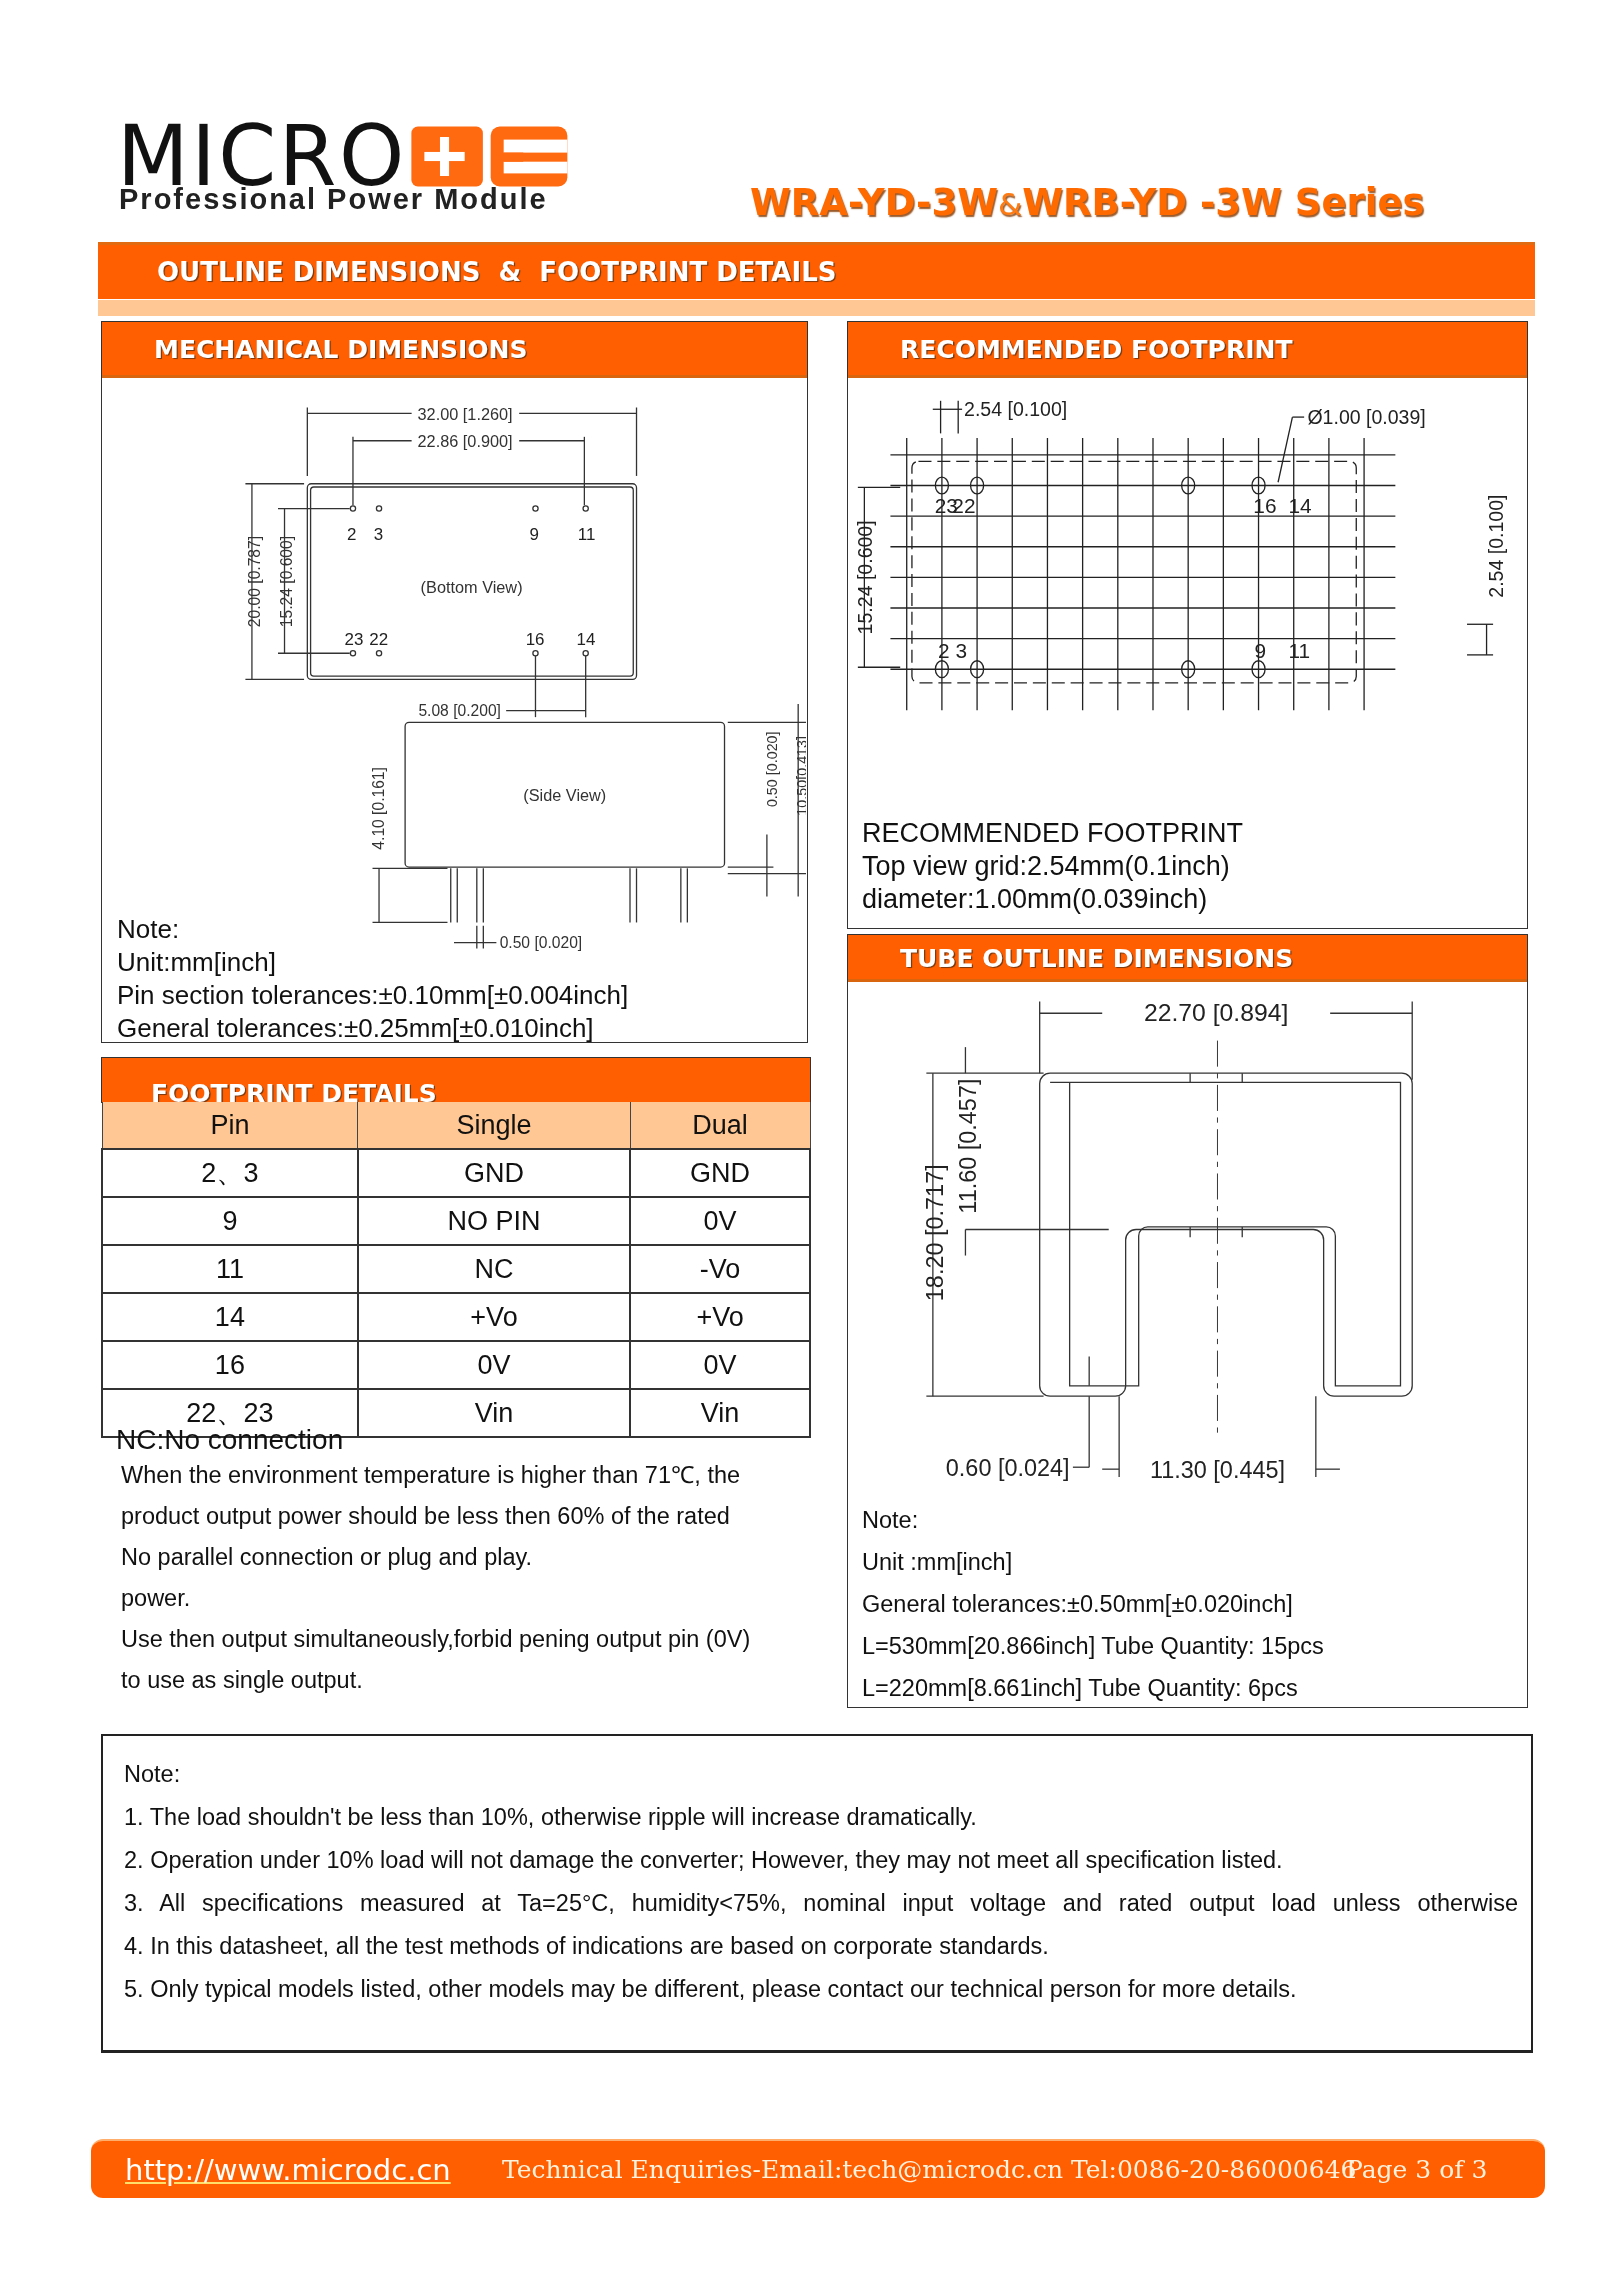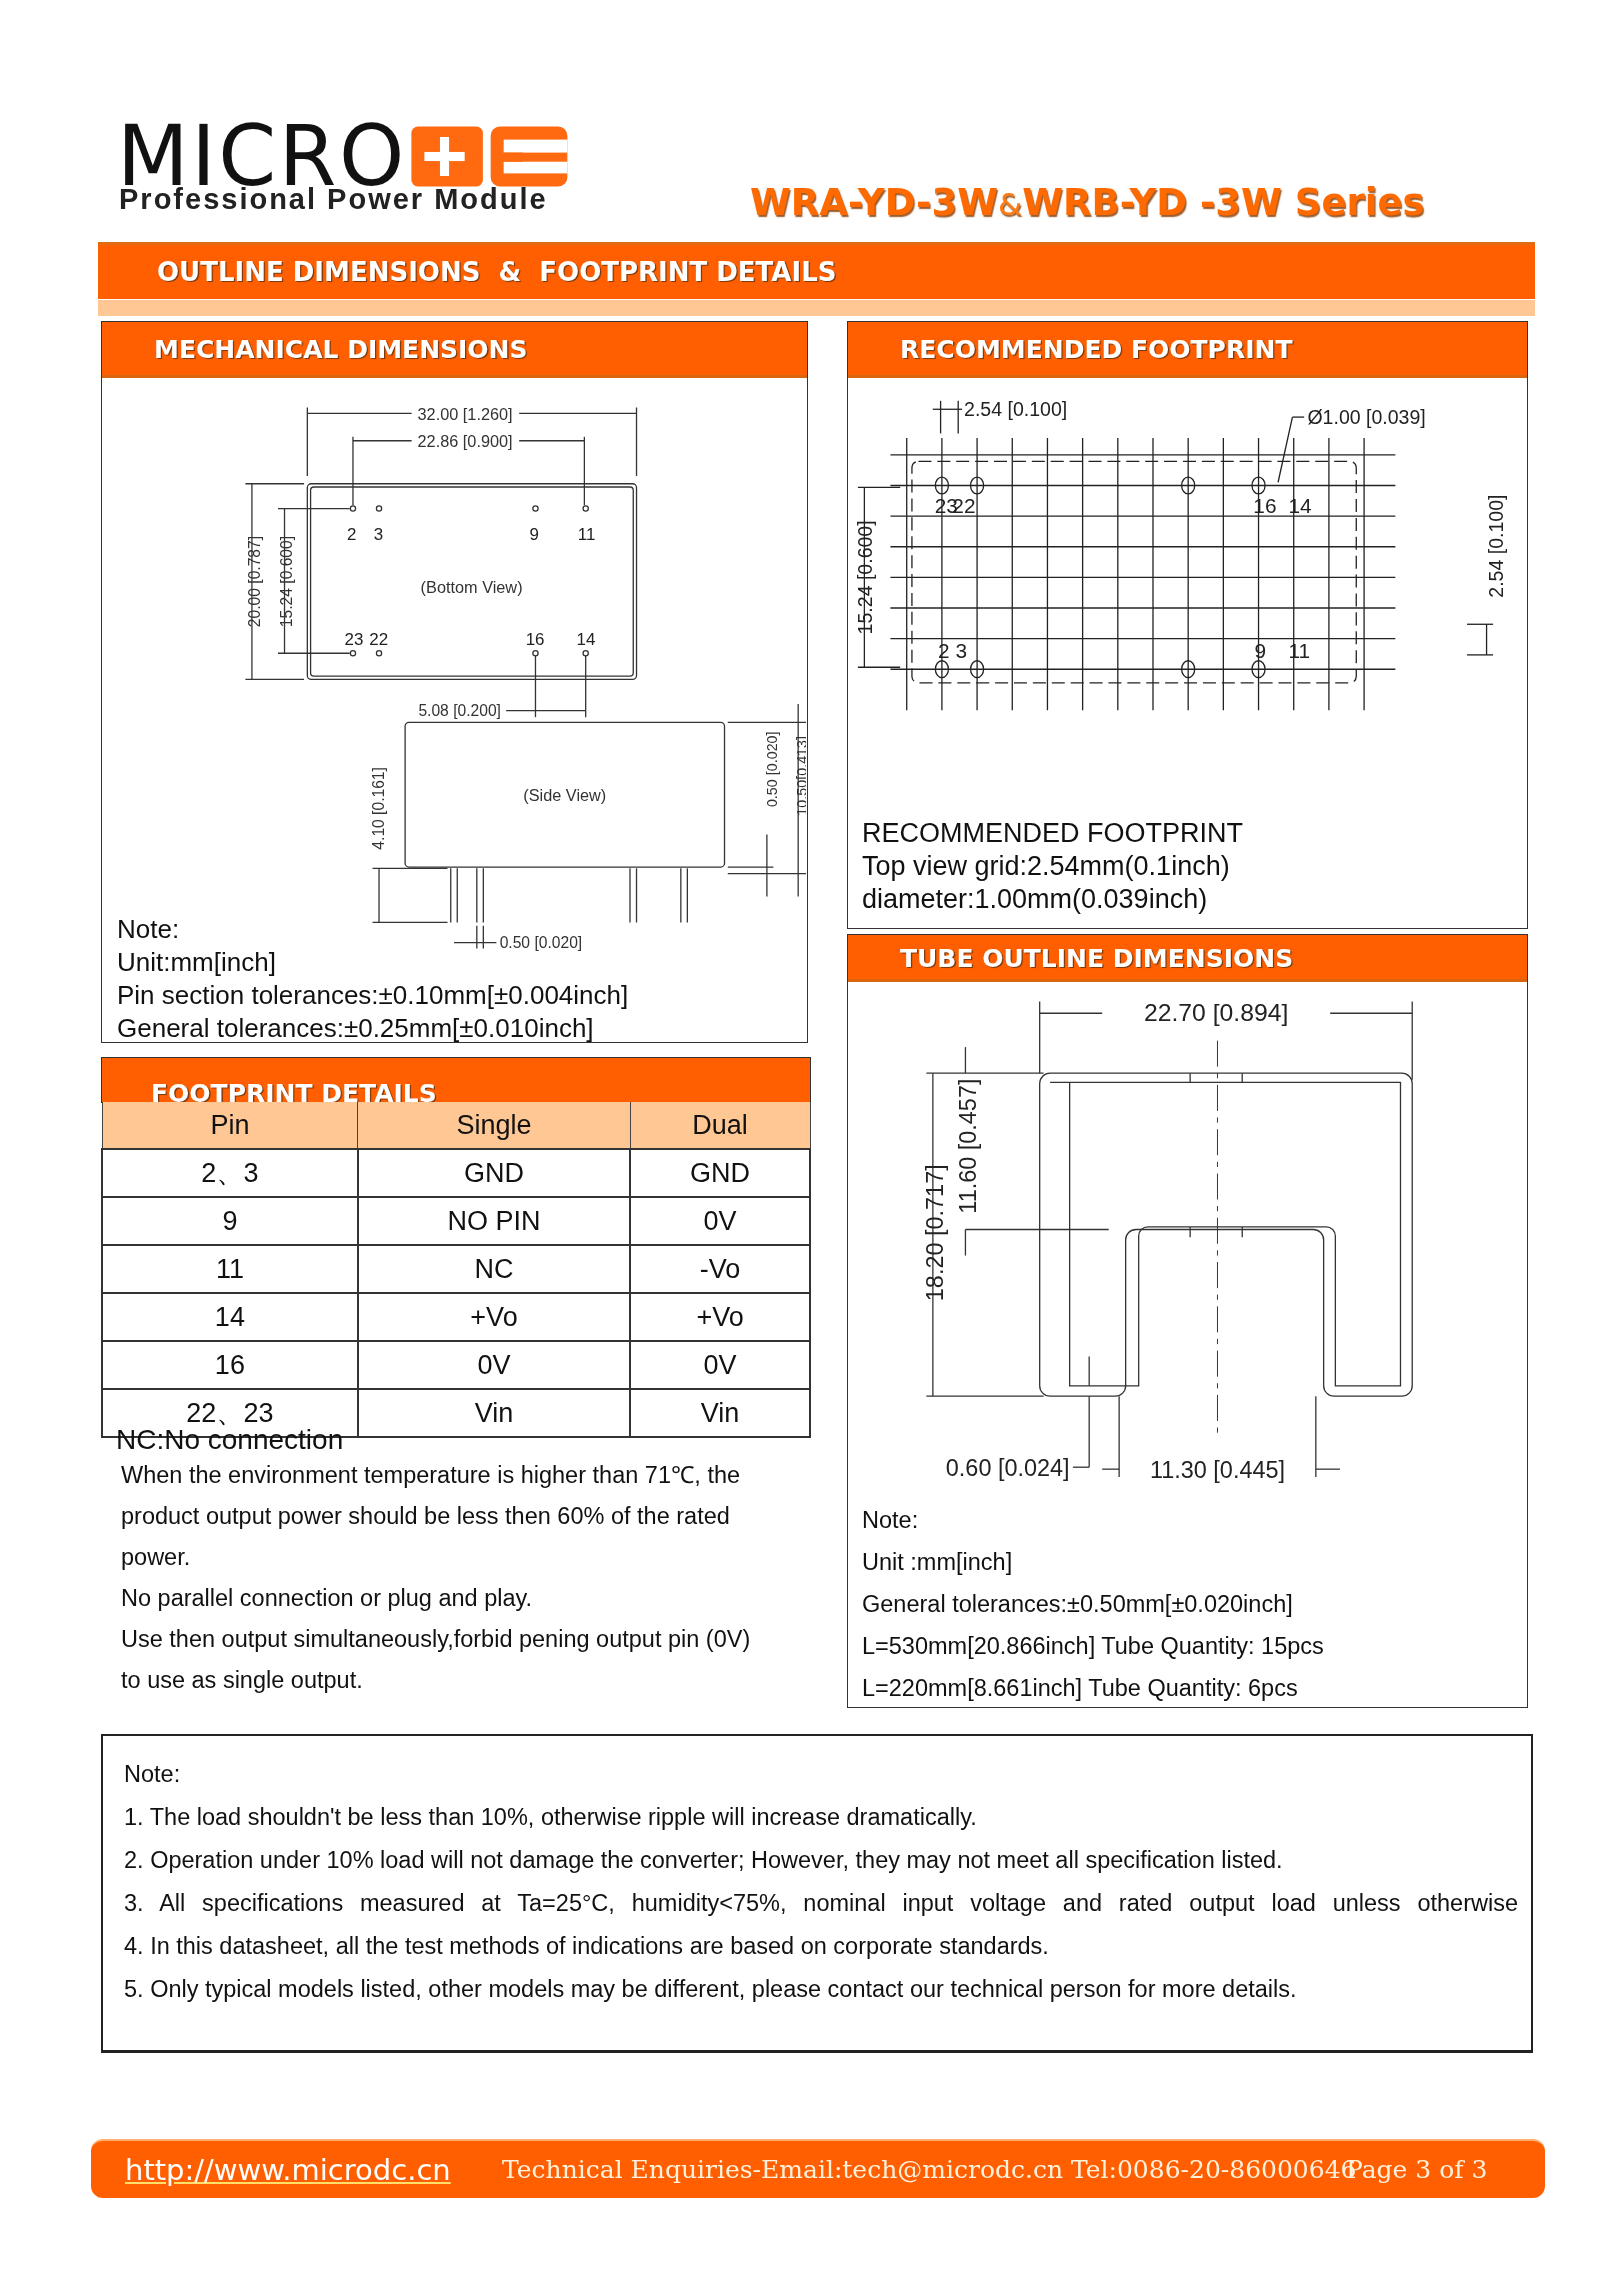--- a/index.html
+++ b/index.html
@@ -326,22 +326,22 @@
         <td>22、23</td>
         <td>Vin</td>
         <td>Vin</td>
       </tr>
   </tbody>
 </table>
 <div class="abs nc-note">NC:No connection</div>
 <div class="abs env-notes">
   <div>When the environment temperature is higher than 71℃, the</div>
   <div>product output power should be less then 60% of the rated</div>
+  <div>No parallel connection or plug and play.</div>
   <div>power.</div>
-  <div>No parallel connection or plug and play.</div>
   <div>Use then output simultaneously,forbid pening output pin (0V)</div>
   <div>to use as single output.</div>
 </div>
 
 <div class="abs note-box">
   <div class="inner">
     <div>Note:</div>
     <div>1. The load shouldn't be less than 10%, otherwise ripple will increase dramatically.</div>
     <div>2. Operation under 10% load will not damage the converter; However, they may not meet all specification listed.</div>
     <div class="just">3. All specifications measured at Ta=25°C, humidity&lt;75%, nominal input voltage and rated output load unless otherwise</div>

